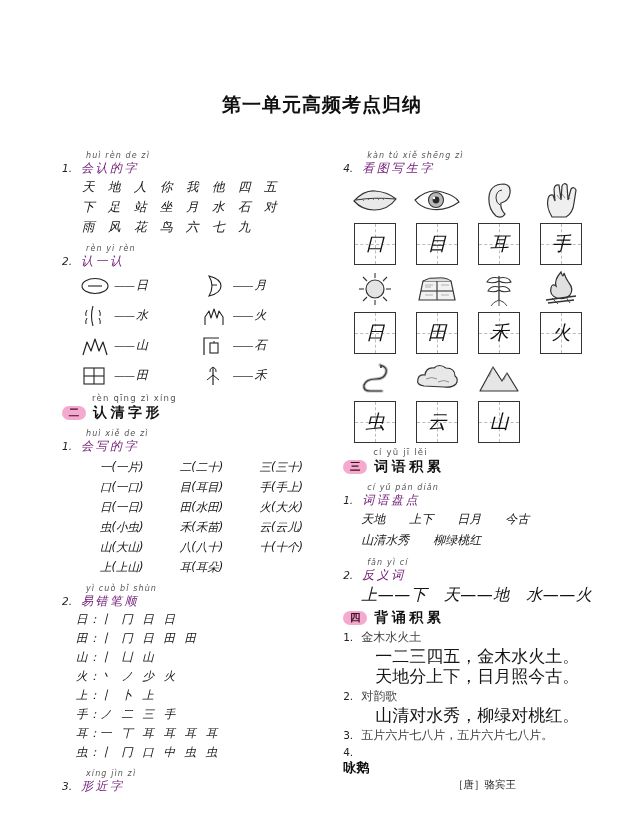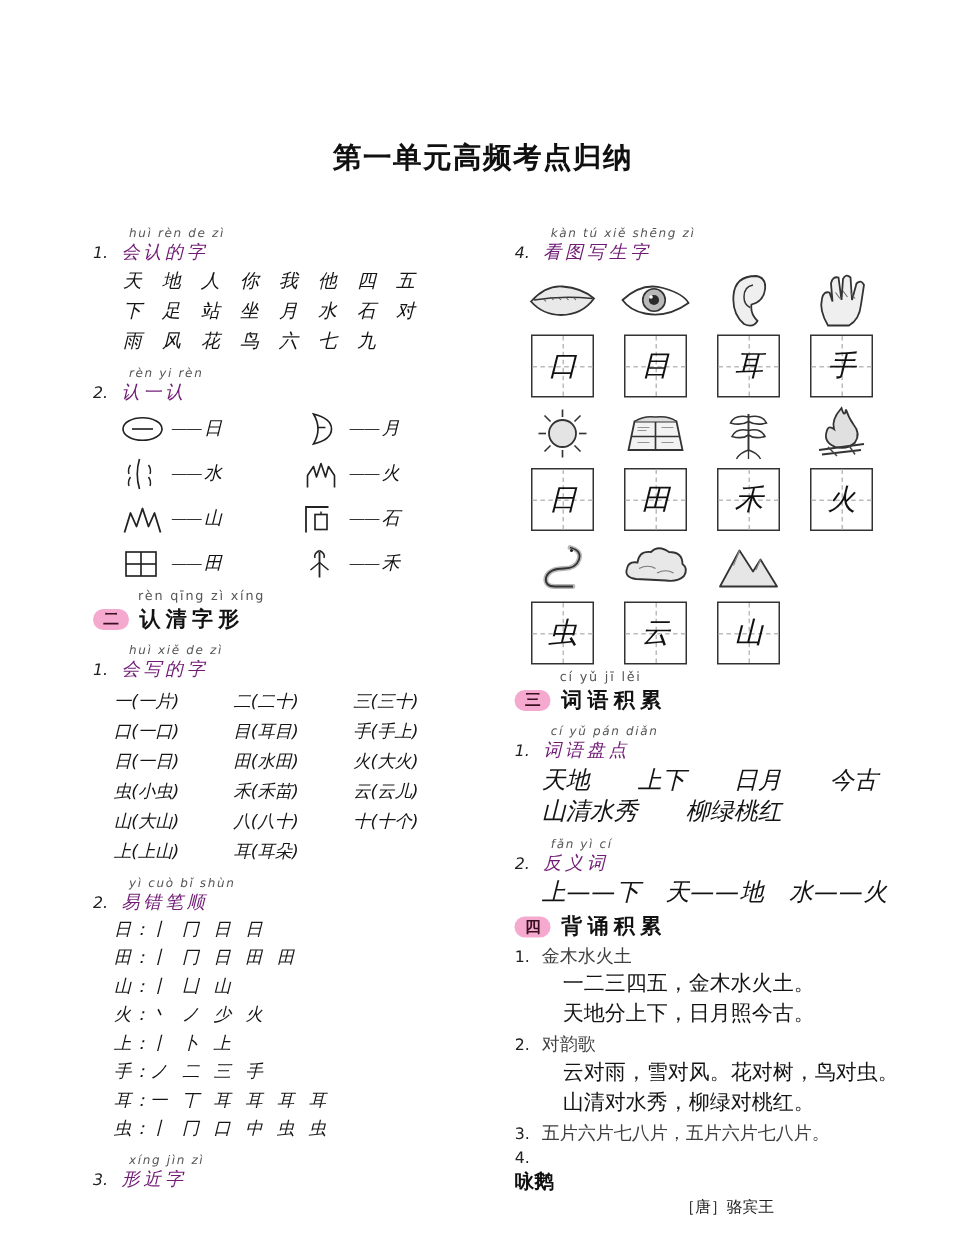--- a/index.html
+++ b/index.html
@@ -85,21 +85,21 @@
     row-gap: 3px; padding-left: 16px; margin-top: 2px;
   }
   .picto-item { display: flex; align-items: center; gap: 2px; height: 27px; }
   .picto-glyph { width: 34px; height: 24px; flex: 0 0 auto; }
   .picto-dash { font-size: 11px; color: #333; letter-spacing: -1px; }
   .picto-char { font-size: 12px; color: #111; }
 
   
   .wt { display: grid; grid-template-columns: 1fr 1fr 1fr; row-gap: 1px;
         padding-left: 14px; margin-top: 3px; }
-  .wt div { font-size: 11.5px; line-height: 19px; color: #141414; white-space: nowrap; }
+  .wt div { font-size: 11.5px; line-height: 19px; color: #141414; white-space: nowrap; margin-left: 24px; }
 
   
   .stroke-line { font-size: 11.5px; line-height: 19px; padding-left: 14px; color: #141414; }
   .stroke-line .sl-char { margin-right: 1px; }
   .stroke-line .sl-seq { letter-spacing: 3px; }
 
   
   .pic-rows { padding-left: 6px; margin-top: 3px; }
   .pic-row { display: flex; gap: 10px; margin-bottom: 4px; }
   .pic-cell { width: 52px; display: flex; flex-direction: column; align-items: center; }
@@ -111,30 +111,30 @@
   }
   .tzg::before, .tzg::after {
     content: ""; position: absolute; border-color: #bbb;
   }
   .tzg::before { left: 0; right: 0; top: 50%; border-top: 1px dashed #bbb; }
   .tzg::after { top: 0; bottom: 0; left: 50%; border-left: 1px dashed #bbb; }
   .tzg span { font-size: 19px; color: #111; position: relative; z-index: 2;
               font-family: "DejaVu Serif", serif; }
 
   
-  .wordline { font-size: 16px; line-height: 21px; padding-left: 18px; color: #141414; }
+  .wordline { font-size: 12px; line-height: 21px; padding-left: 18px; color: #141414; }
 
   .anto { font-size: 16px; line-height: 21px; padding-left: 18px; color: #141414; letter-spacing: 0.5px; }
 
   
   .rec-item { margin-top: 2px; }
   .rec-head { display: flex; align-items: baseline; gap: 3px; }
   .rec-num { font-size: 10.5px; width: 15px; flex: 0 0 auto; color: #222; }
   .rec-title { font-size: 12px; color: #404040; }
-  .rec-line { font-size: 14px; line-height: 20px; padding-left: 32px; color: #141414; }
+  .rec-line { font-size: 17px; line-height: 20px; padding-left: 32px; color: #141414; }
   .rec-line-tight { padding-left: 18px; }
 
   .poem-title { text-align: left; font-size: 13px; font-weight: bold; color: #101010; margin-top: 1px; }
   .poem-author { text-align: center; font-size: 10.5px; color: #222; margin-top: 1px; }
 
   svg { display: block; }
 </style>
 </head>
 <body>
 
@@ -563,21 +563,20 @@
         </div>
         <div class="rec-line">一二三四五，金木水火土。</div>
         <div class="rec-line">天地分上下，日月照今古。</div>
       </div>
 
       <div class="rec-item">
         <div class="rec-head">
           <span class="rec-num">2.</span>
           <span class="rec-title">对韵歌</span>
         </div>
-        <div class="rec-line">云对雨，雪对风。花对树，鸟对虫。</div>
         <div class="rec-line">山清对水秀，柳绿对桃红。</div>
       </div>
 
       <div class="rec-item">
         <div class="rec-head">
           <span class="rec-num">3.</span>
           <span class="rec-title">五片六片七八片，五片六片七八片。</span>
         </div>
       </div>
 

